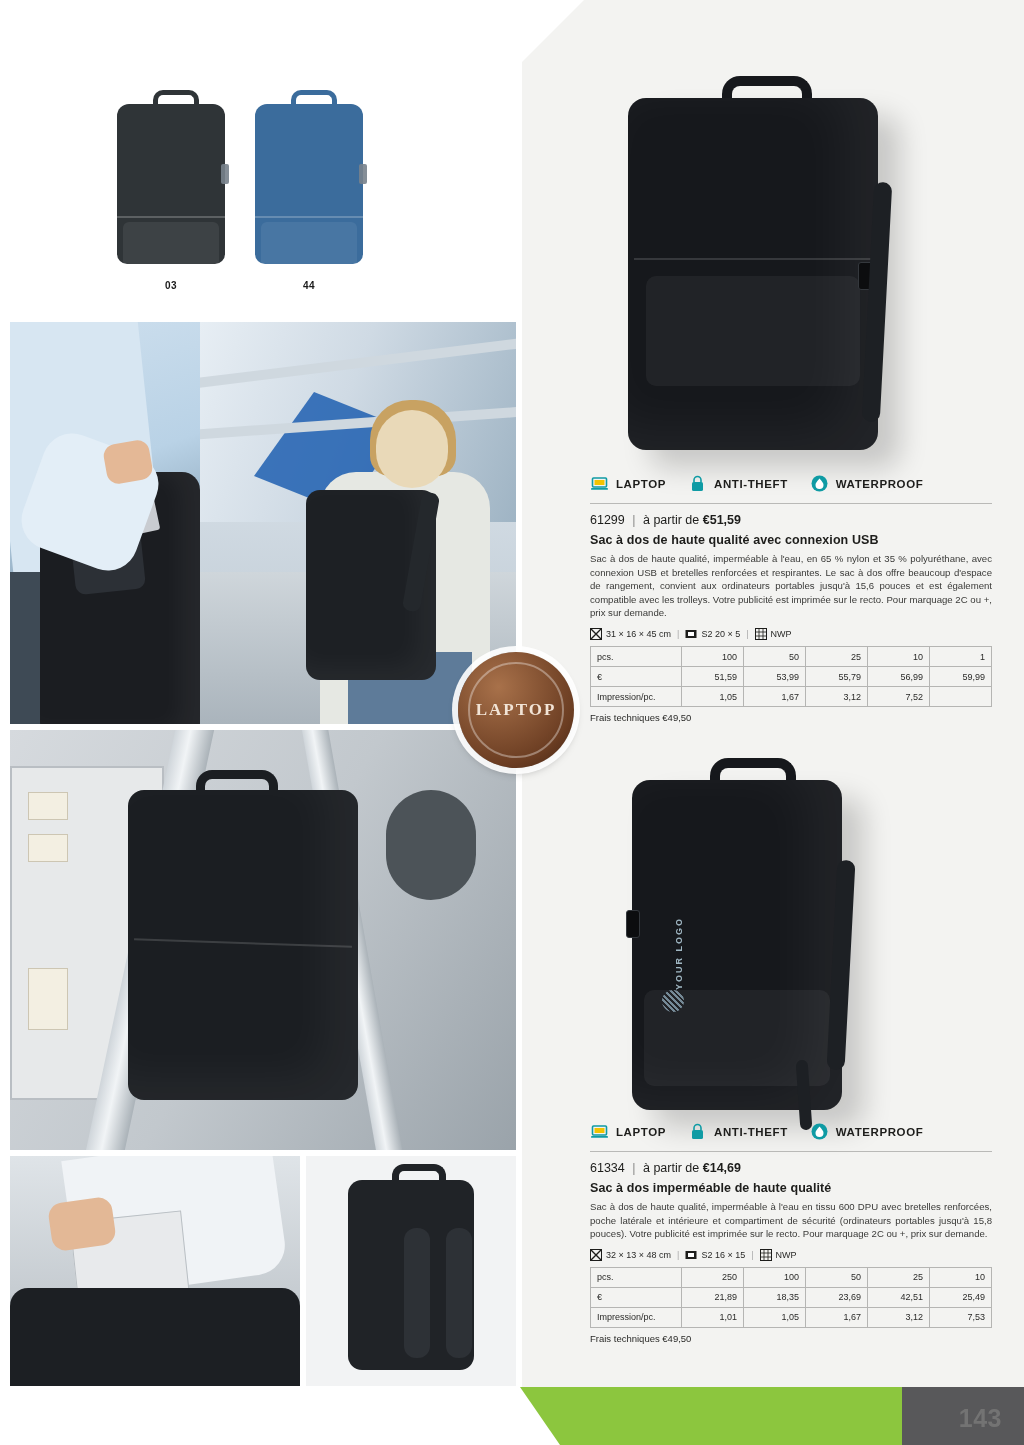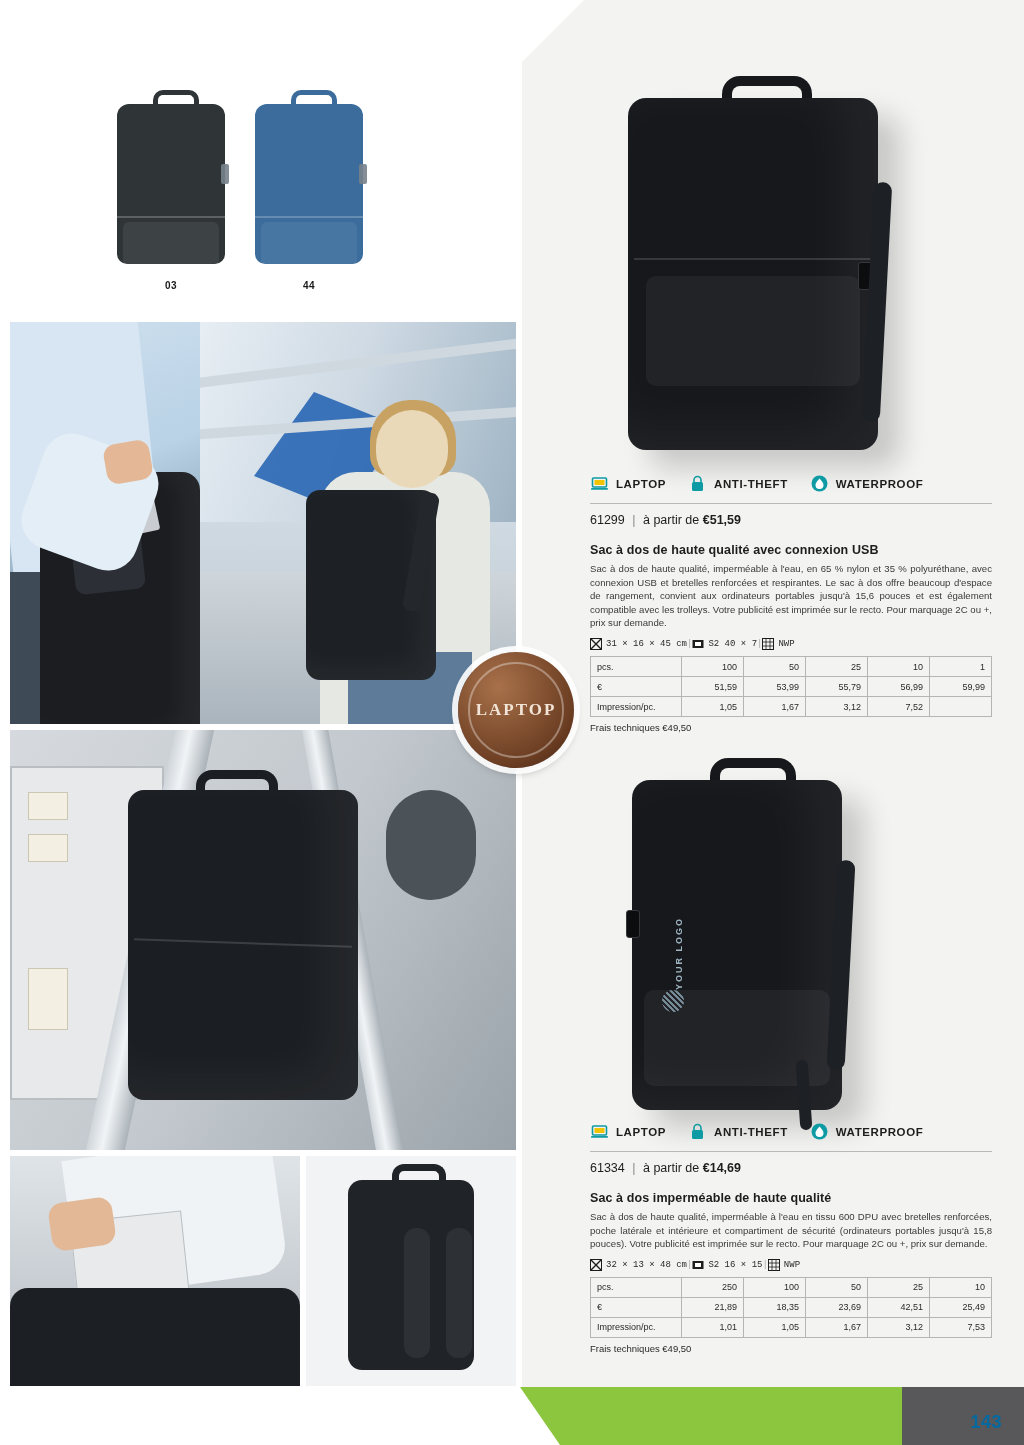--- a/index.html
+++ b/index.html
@@ -42,22 +42,22 @@
     clip-path: polygon(0 0, 520px 0, 560px 58px, 0 58px);
   }
   .bottom-right-grey {
     position: absolute;
     right: 0; bottom: 0; width: 122px; height: 58px;
     background: #58585a;
   }
   .page-number {
     position: absolute;
     right: 22px; bottom: 12px;
-    color: #0369a1;
-    font-size: 18px;
+    color: #737373;
+    font-size: 25px;
     font-weight: bold;
     letter-spacing: 0.5px;
   }
 
   
   .photo {
     position: absolute;
     overflow: hidden;
     background: #d9d9d9;
   }
@@ -299,29 +299,29 @@
   .ico svg { display:block; }
   .hr-line { height:1px; background:#b9b9b7; margin: 8px 0 9px 0; }
 
   .code-line { font-size: 12.5px; margin-bottom: 2px; }
   .code-line .code { font-weight: normal; color:#1d1d1b; }
   .code-line .sep { color:#8c8c8c; margin:0 4px; }
   .code-line .from { color:#1d1d1b; }
   .code-line .price { font-weight: bold; color:#1d1d1b; }
 
   .prod-title {
-    font-size: 12.5px; font-weight: bold; color:#1d1d1b; margin: 16px 0 5px 0;
+    font-size: 12.5px; font-weight: bold; color:#1d1d1b; margin: 6px 0 5px 0;
     letter-spacing: .1px;
   }
   .prod-desc {
     font-size: 9.6px; line-height: 1.42; color:#3a3a38; text-align: justify;
     margin-bottom: 8px;
   }
 
-  .specs { display:flex; align-items:center; font-size:9px; color:#2a2a28; margin-bottom:6px;font-family:Liberation Mono, monospace; }
+  .specs { display:flex; align-items:center; gap:6px; font-size:9px; color:#2a2a28; margin-bottom:6px; }
   .specs .sp { display:flex; align-items:center; gap:4px; }
   .specs .divider { color:#aaa; }
 
   table.pricing { border-collapse: collapse; width: 100%; font-size: 9px; }
   table.pricing td {
     border: 1px solid #b5b5b3; padding: 2px 6px; height: 15px; color:#2a2a28;
   }
   table.pricing td.lbl { width: 78px; }
   table.pricing td.num { text-align: right; }
   .tech-fee { font-size: 9.5px; color:#2a2a28; margin-top: 5px; }
@@ -477,21 +477,21 @@
       <span>31 × 16 × 45 cm</span>
     </span>
     <span class="divider">|</span>
     <span class="sp">
       <span class="ico" style="width:12px;height:12px;">
         <svg width="12" height="12" viewBox="0 0 12 12">
             <rect x="0.5" y="2" width="11" height="8" fill="#1d1d1b"></rect>
             <rect x="3" y="4" width="6" height="4" fill="#ffffff"></rect>
           </svg>
       </span>
-      <span>S2 40 × 7</span>
+      <span>S2 20 × 5</span>
     </span>
     <span class="divider">|</span>
     <span class="sp">
       <span class="ico" style="width:12px;height:12px;">
         <svg width="12" height="12" viewBox="0 0 12 12">
             <rect x="0.5" y="0.5" width="11" height="11" fill="none" stroke="#1d1d1b"></rect>
             <path d="M0.5 4h11M0.5 8h11M4 .5v11M8 .5v11" stroke="#1d1d1b" stroke-width="0.8"></path>
           </svg>
       </span>
       <span>NWP</span>

